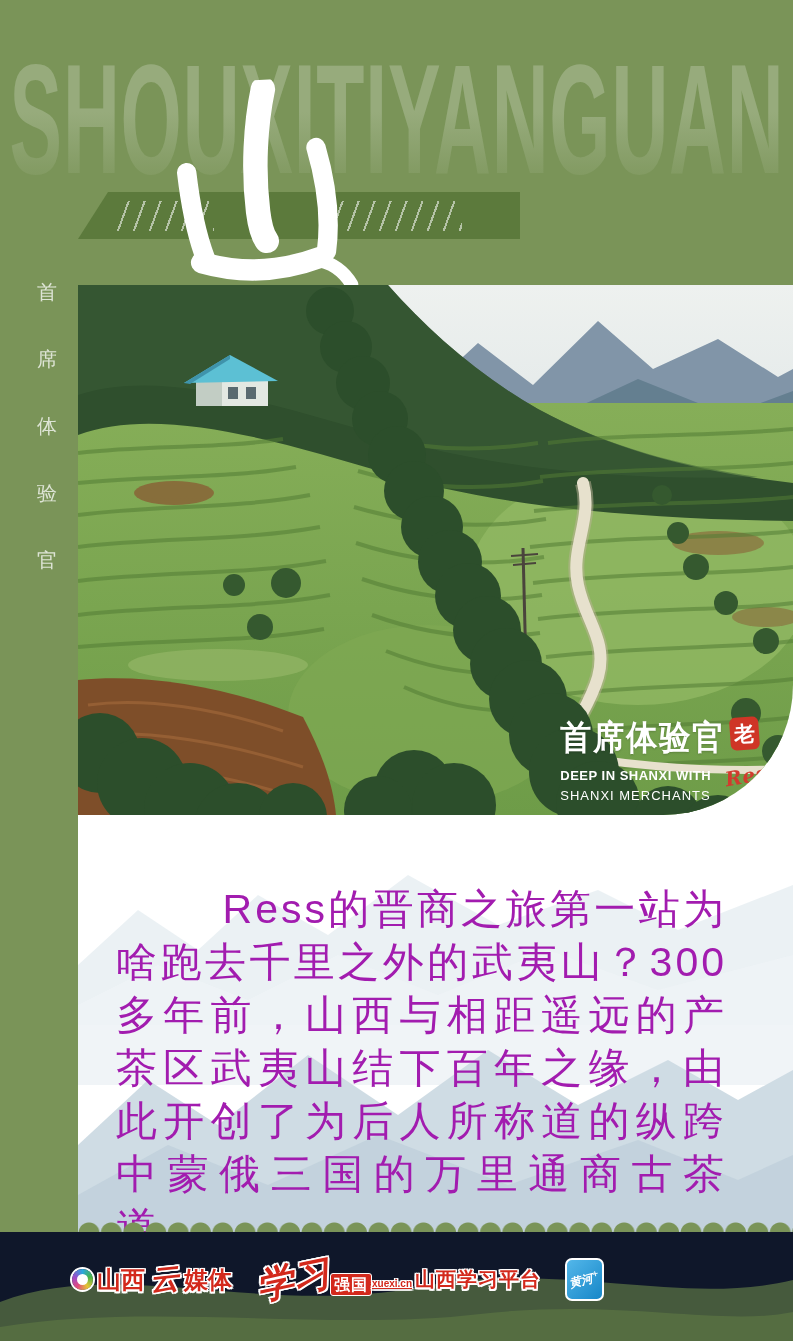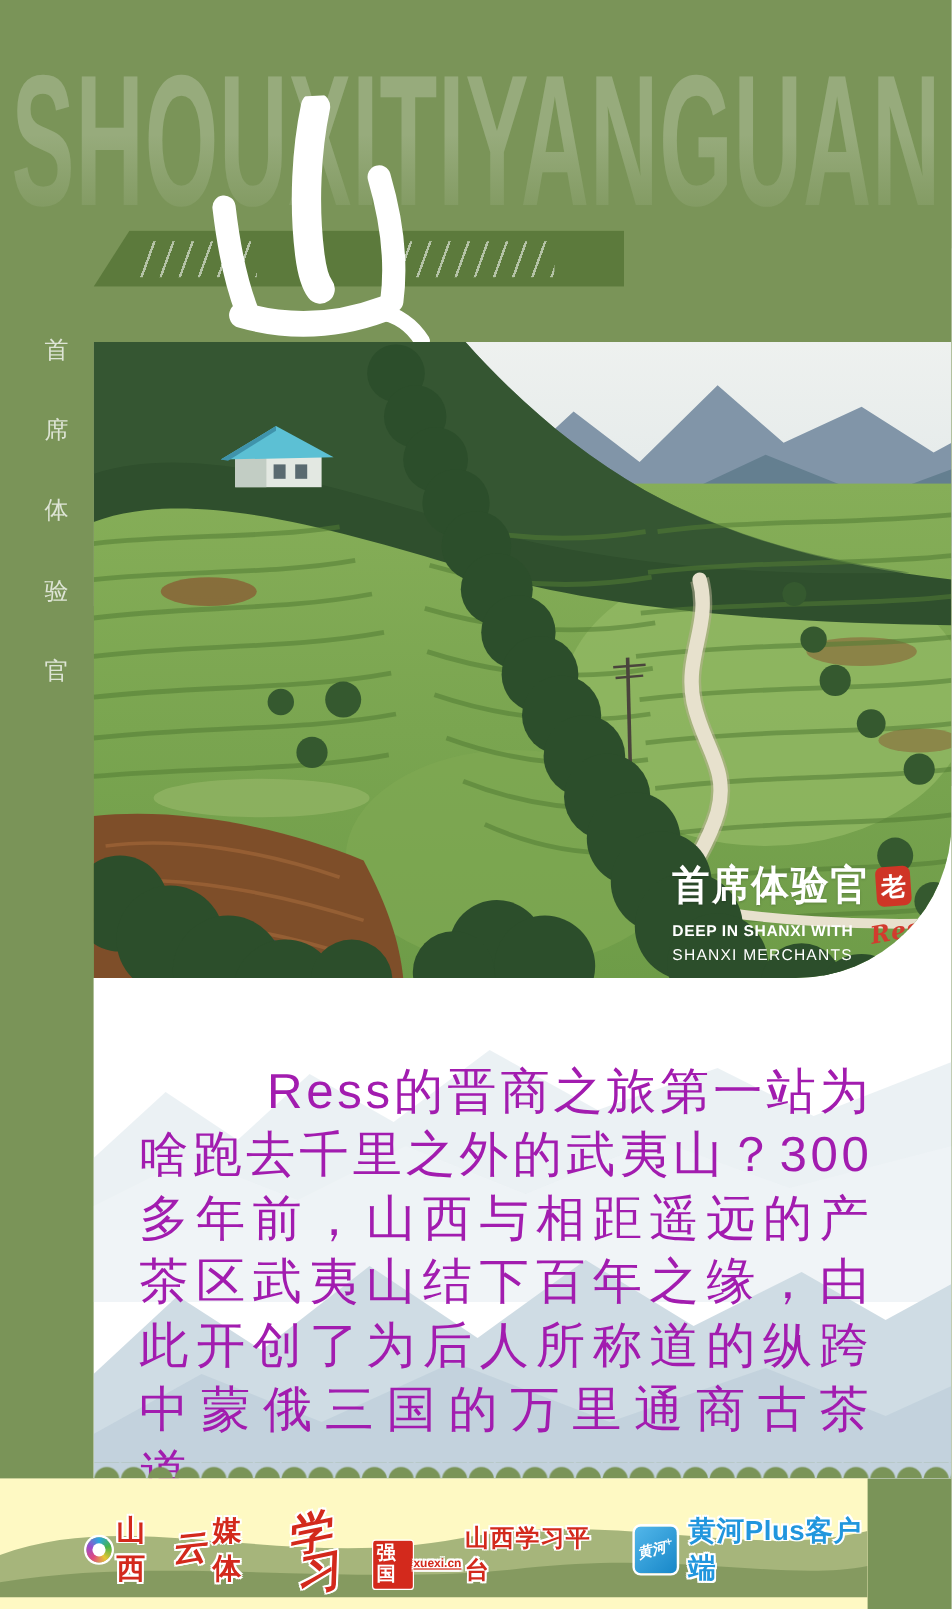--- a/index.html
+++ b/index.html
@@ -38,21 +38,21 @@
   }
   .side-label span{height:22px;line-height:22px;}
 
   
   .photo-area{position:absolute;left:78px;top:285px;width:715px;height:530px;}
   .corner-white{position:absolute;right:0;bottom:0;width:240px;height:160px;background:#ffffff;}
   .photo-clip{position:absolute;inset:0;overflow:hidden;border-bottom-right-radius:130px;}
   .photo-svg{position:absolute;inset:0;display:block;}
 
   .badge{position:absolute;right:14px;bottom:12px;text-align:left;color:#fff;}
-  .badge-row{display:flex;align-items:center;gap:5px;}
+  .badge-row{display:flex;align-items:flex-start;gap:5px;}
   .badge-title{font-size:31px;font-weight:900;letter-spacing:2px;white-space:nowrap;transform:scaleY(1.1);text-shadow:0 1px 2px rgba(0,0,0,.18);}
   .badge-seal{width:29px;height:33px;background:#cf3526;border-radius:6px;display:flex;align-items:center;justify-content:center;transform:rotate(-4deg);}
   .badge-seal span{color:#fff;font-size:21px;font-weight:700;font-family:"DejaVu Serif",serif;}
   .badge-sub{display:flex;align-items:center;gap:14px;margin-top:4px;font-size:13px;font-weight:800;letter-spacing:.5px;white-space:nowrap;}
   .badge-script{color:#d23b2e;font-family:"DejaVu Serif",serif;font-style:italic;font-weight:700;font-size:20px;transform:rotate(-10deg);display:inline-block;}
   .badge-sub2{font-size:13px;font-weight:400;letter-spacing:1px;margin-top:1px;white-space:nowrap;}
 
   
   .card{position:absolute;left:78px;top:815px;width:715px;height:417px;background:#ffffff;overflow:hidden;}
   .ink{position:absolute;inset:0;display:block;}
@@ -61,21 +61,21 @@
     font-size:41px;line-height:53px;letter-spacing:3px;
     color:#a21caf;text-indent:2.6em;text-align:justify;font-weight:400;
   }
   .scallop{
     position:absolute;left:0;right:0;bottom:0;height:13px;
     background-image:radial-gradient(circle at 11px 14px, #7a9458 10px, rgba(122,148,88,0) 11px);
     background-size:22.3px 13px;background-repeat:repeat-x;
   }
 
   
-  .footer{position:absolute;left:0;top:1232px;width:723px;height:109px;background:#fef9c3;overflow:hidden;}
+  .footer{position:absolute;left:0;top:1232px;width:793px;height:109px;background:#0f172a;overflow:hidden;}
   .footer-hills{position:absolute;inset:0;display:block;}
   .logos{position:absolute;left:72px;top:26px;display:flex;align-items:center;gap:24px;}
 
   .outline-w{text-shadow:-1.5px -1.5px 0 #fff,1.5px -1.5px 0 #fff,-1.5px 1.5px 0 #fff,1.5px 1.5px 0 #fff,0 1.5px 0 #fff,0 -1.5px 0 #fff,1.5px 0 0 #fff,-1.5px 0 0 #fff;}
 
   .fl1{display:flex;align-items:center;gap:4px;}
   .ring{width:21px;height:21px;border-radius:50%;position:relative;flex:0 0 auto;
     background:conic-gradient(#2ba7dd,#47b347,#e5c534,#e04a7e,#9a4ccc,#2ba7dd);
     box-shadow:0 0 0 2px #fff;}
   .ring::after{content:"";position:absolute;inset:5px;background:#fff;border-radius:50%;}
@@ -299,18 +299,17 @@
           <span class="fl2-box">强国</span>
           <span class="fl2-dom outline-w">xuexi.cn</span>
         </span>
         <span class="fl2-plat outline-w">山西学习平台</span>
       </div>
 
       <div class="fl3">
         <span class="fl3-icon">
           <span class="scr"><span>黄河</span><sup>+</sup></span>
         </span>
-        <span class="fl3-label outline-w">黄河Plus客户端</span>
       </div>
 
     </div>
   </div>
 </div>
 
 </body></html>

